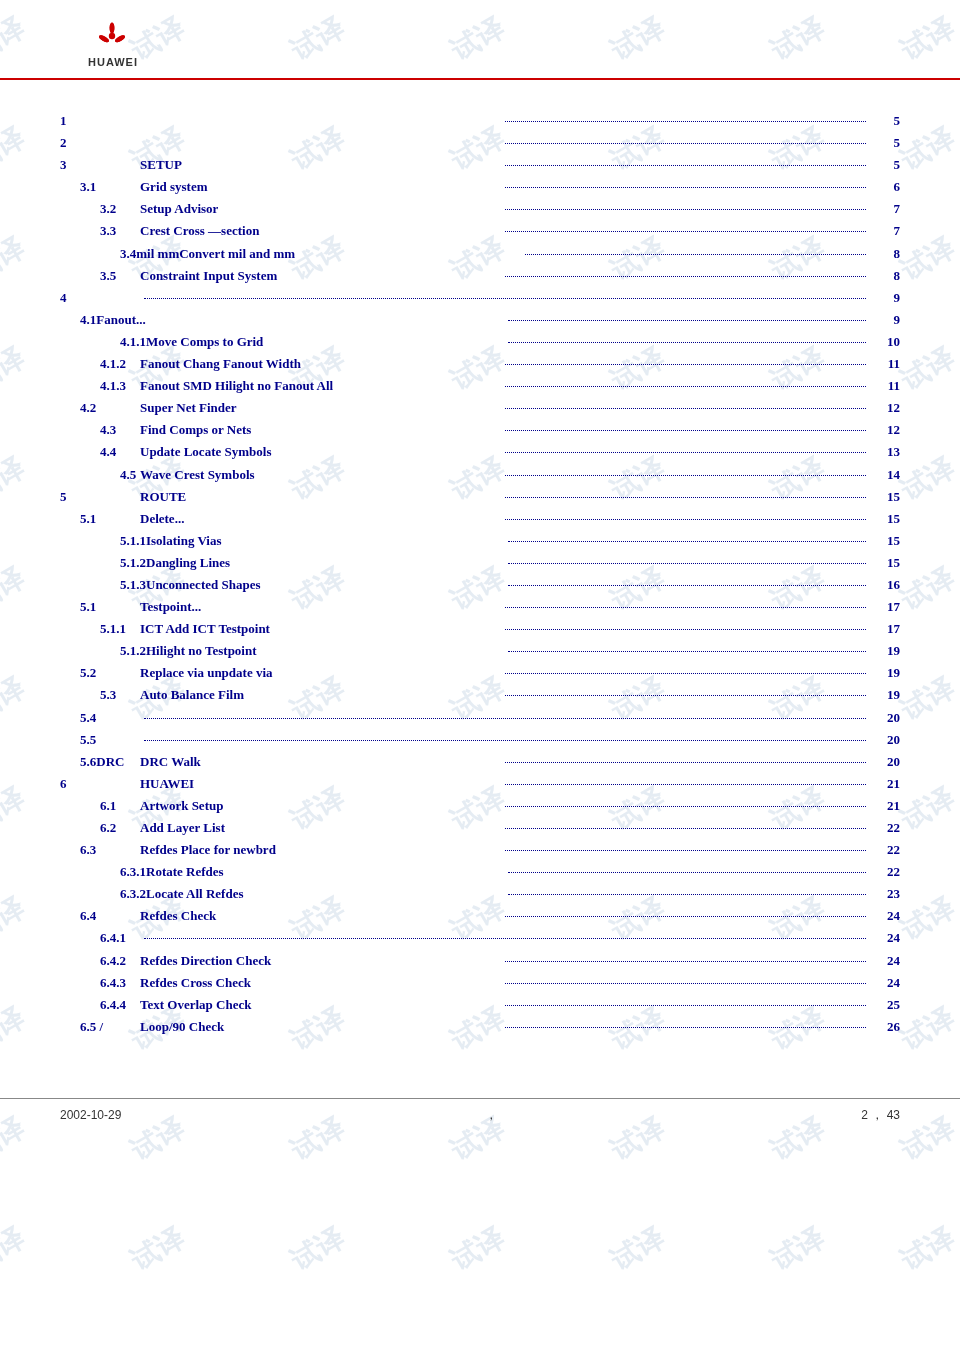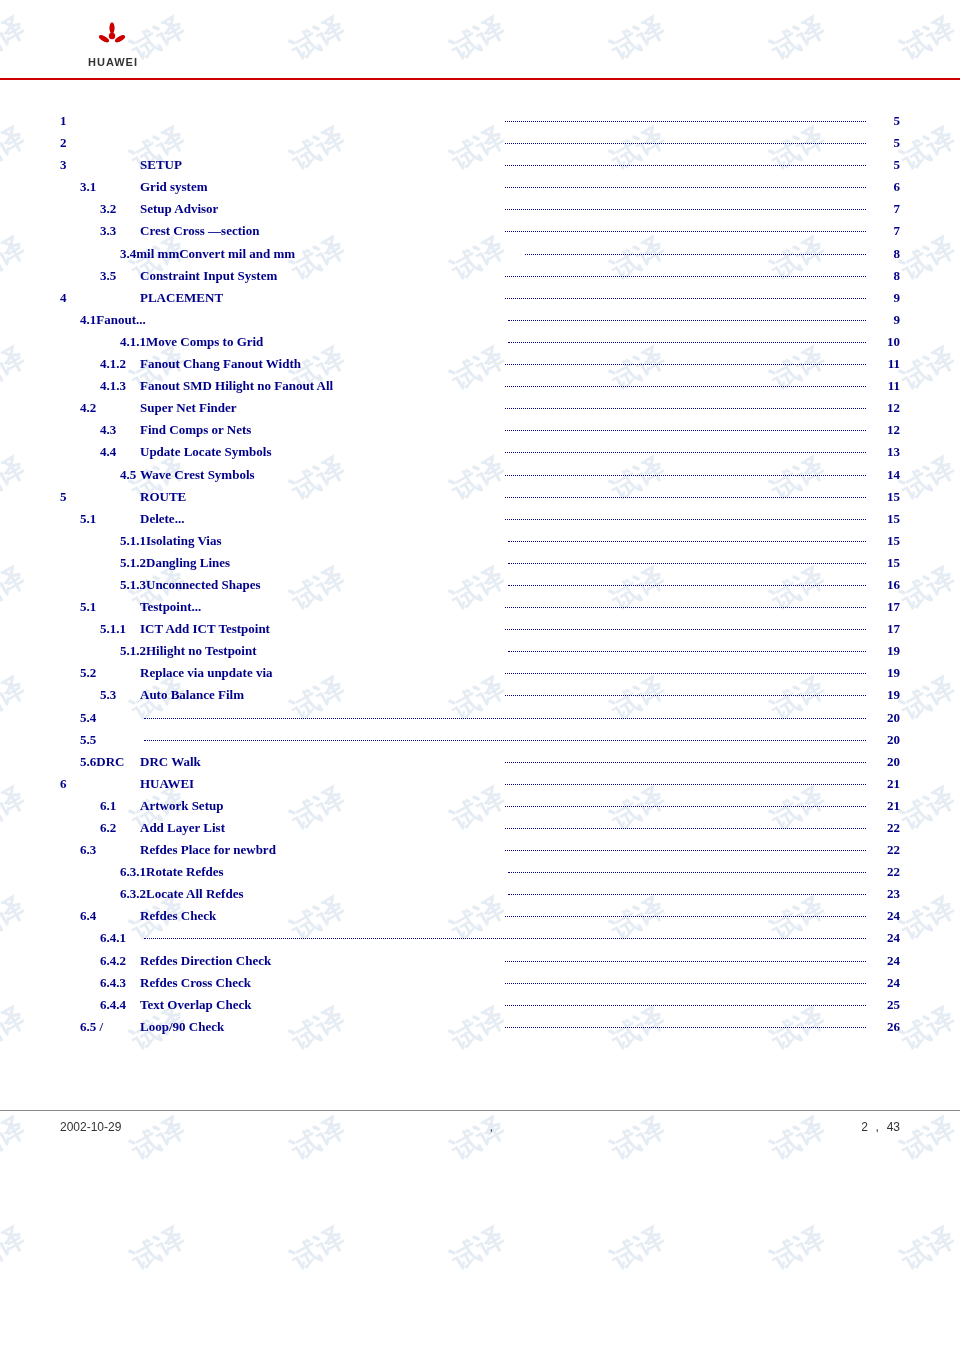--- a/index.html
+++ b/index.html
@@ -110,21 +110,21 @@
     
     .footer {
       border-top: 1px solid #888;
       padding: 8px 60px;
       display: flex;
       justify-content: space-between;
       align-items: center;
       font-size: 12px;
       color: #333;
       font-family: Arial, sans-serif;
-      margin-top: 32px;
+      margin-top: 20px;
     }
     .footer-center {
       text-align: center;
       flex: 1;
     }
     .footer-right {
       text-align: right;
     }
   </style>
 </head>
@@ -302,21 +302,20 @@
           <span class="toc-page">8</span>
         </div>
         <div class="toc-entry indent-3">
           <span class="toc-number">3.5</span>
           <span class="toc-title">Constraint Input System</span>
           <span class="toc-dots"></span>
           <span class="toc-page">8</span>
         </div>
         <div class="toc-entry indent-1">
           <span class="toc-number">4</span>
-          <span class="toc-title">PLACEMENT</span>
           <span class="toc-dots"></span>
           <span class="toc-page">9</span>
         </div>
         <div class="toc-entry indent-2">
           <span class="toc-number">4.1Fanout...</span>
           <span class="toc-title"></span>
           <span class="toc-dots"></span>
           <span class="toc-page">9</span>
         </div>
         <div class="toc-entry indent-4">

